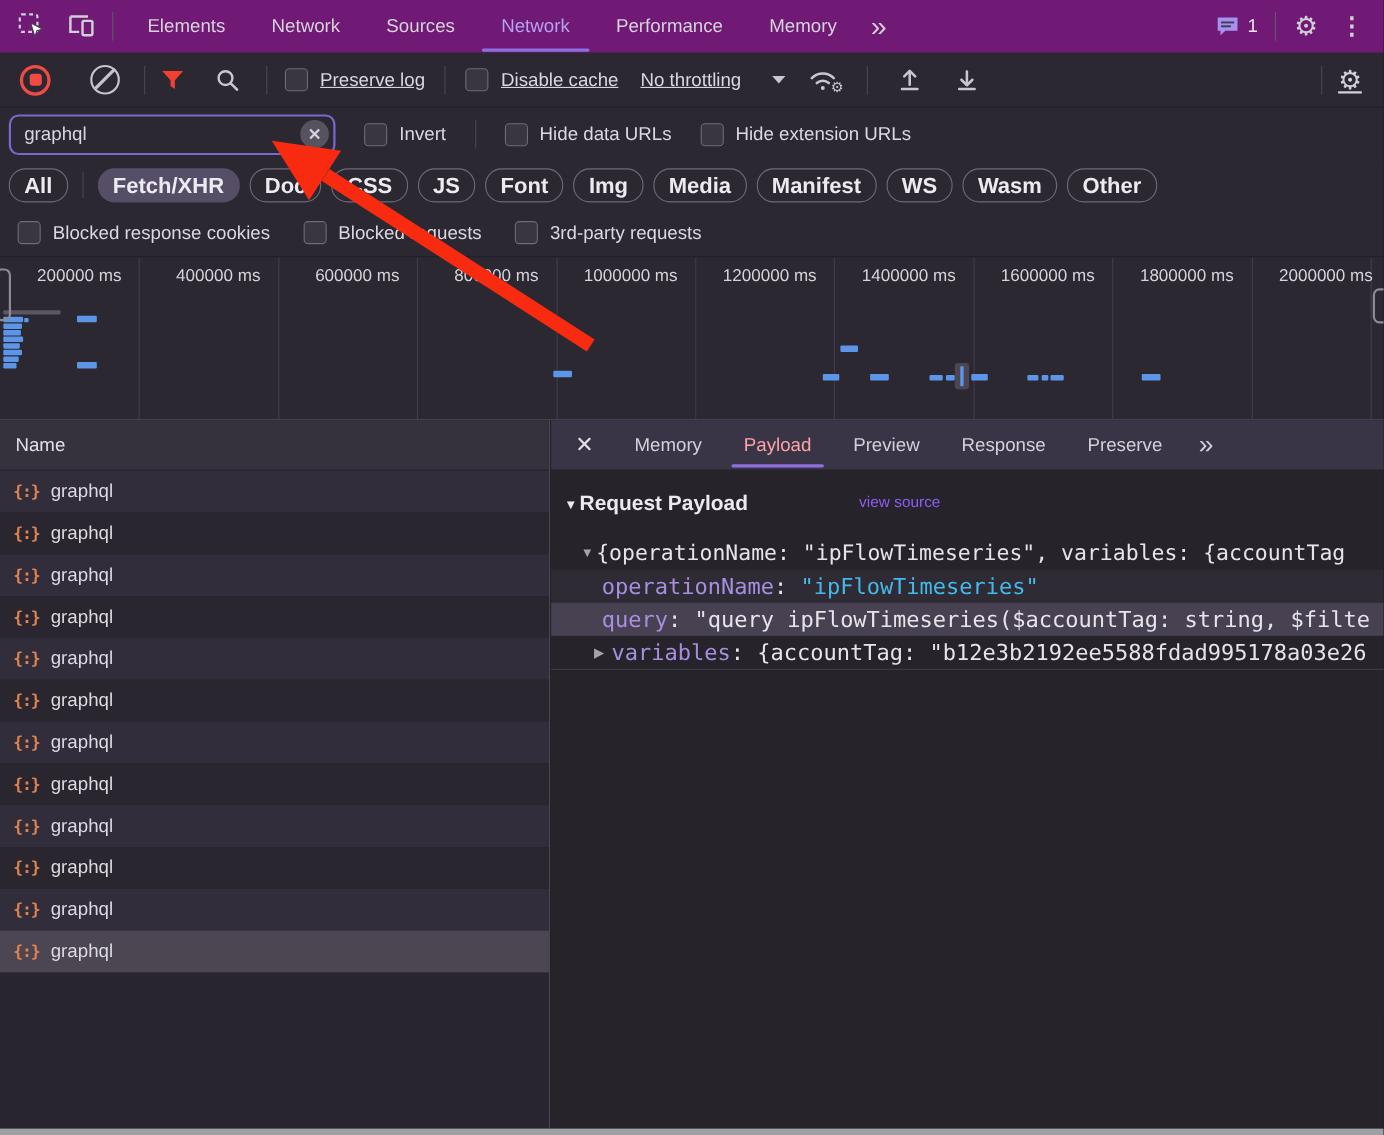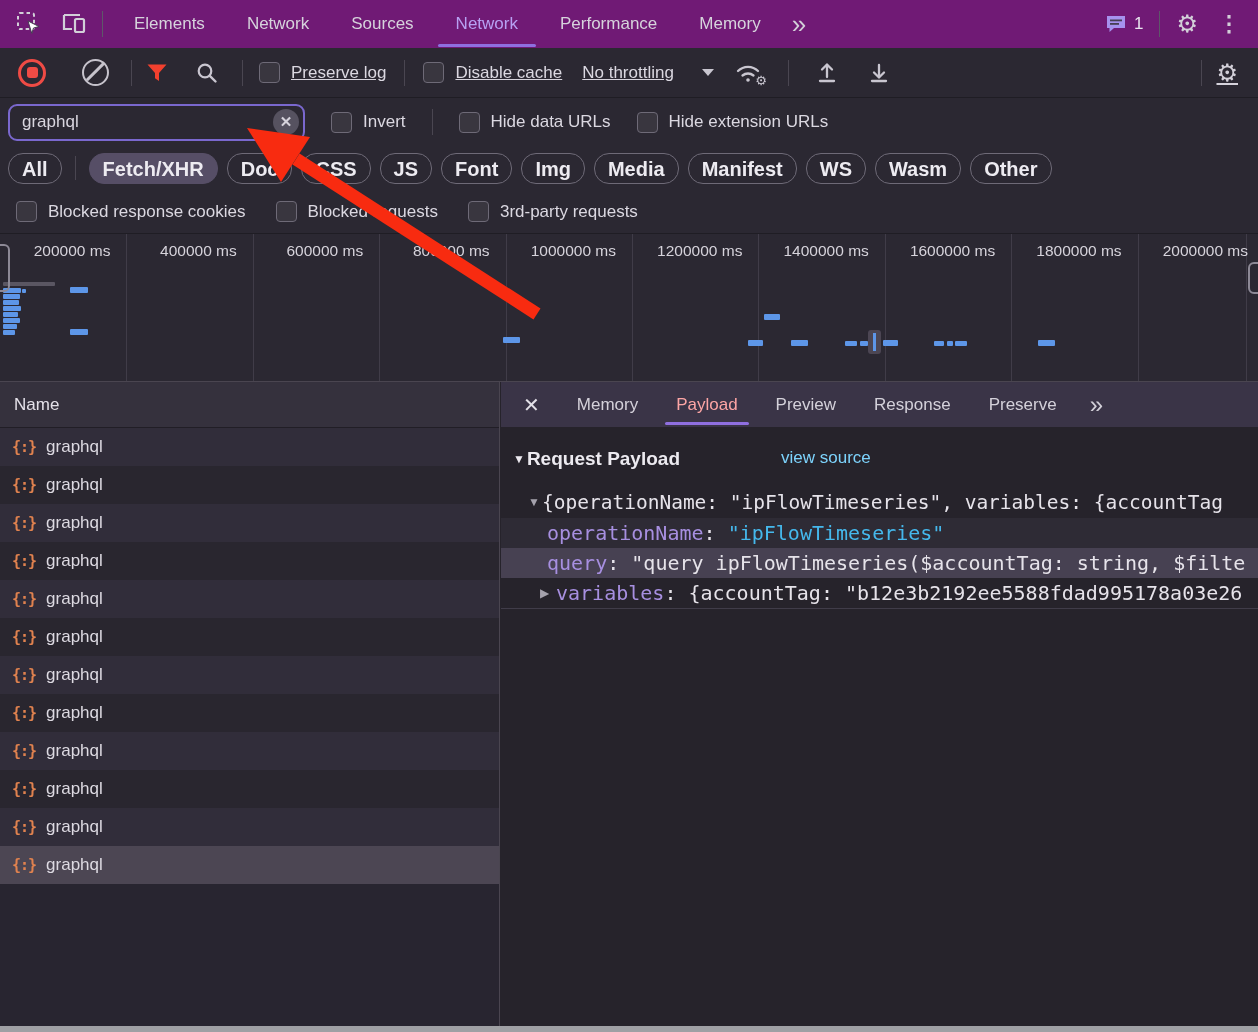--- a/index.html
+++ b/index.html
@@ -80,21 +80,21 @@
   .detail-tabs{height:45px;background:#3a3447;display:flex;align-items:center;}
   .close-x{font-size:20px;color:#e3e1e8;padding:0 18px 0 22px;cursor:pointer;}
   .detail-tab{padding:0 19px;height:45px;line-height:45px;font-size:17px;color:#d4d1da;position:relative;}
   .detail-tab.active{color:#fca5a5;}
   .detail-tab.active::after{content:"";position:absolute;left:8px;right:8px;bottom:2px;height:3px;border-radius:2px;background:#8f6fe0;}
   .detail-content{position:absolute;top:45px;left:0;right:0;bottom:0;background:#26232b;overflow:hidden;}
 
   .pl-title{position:absolute;top:17px;left:12px;height:30px;display:flex;align-items:center;font-size:19px;color:#eceaf0;}
   .pl-title .tri{font-size:12px;color:#eceaf0;margin-right:2px;}
   .pl-title b{font-weight:bold;}
-  .view-source{position:absolute;left:280px;top:21px;font-size:17px;color:#7dd3fc;}
+  .view-source{position:absolute;left:280px;top:21px;font-size:14px;color:#8b5cf6;}
   .pl-row{position:absolute;left:0;right:0;height:30px;display:flex;align-items:center;
           font-family:"DejaVu Sans Mono",monospace;font-size:20px;white-space:pre;overflow:hidden;}
   .pl-row .tri{font-family:"Liberation Sans",sans-serif;font-size:12px;color:#a5a2ad;position:absolute;}
   .pl-row.band{background:#2e2b35;}
   .pl-row.sel{background:#474152;}
   .pl-row.bordered{border-bottom:1px solid #403c49;}
   .tok-key{color:#a78fe0;}
   .tok-plain{color:#e6e3ea;}
   .tok-string{color:#45b8ec;}
   .root-preview{font-size:19.5px;color:#e6e3ea;}

